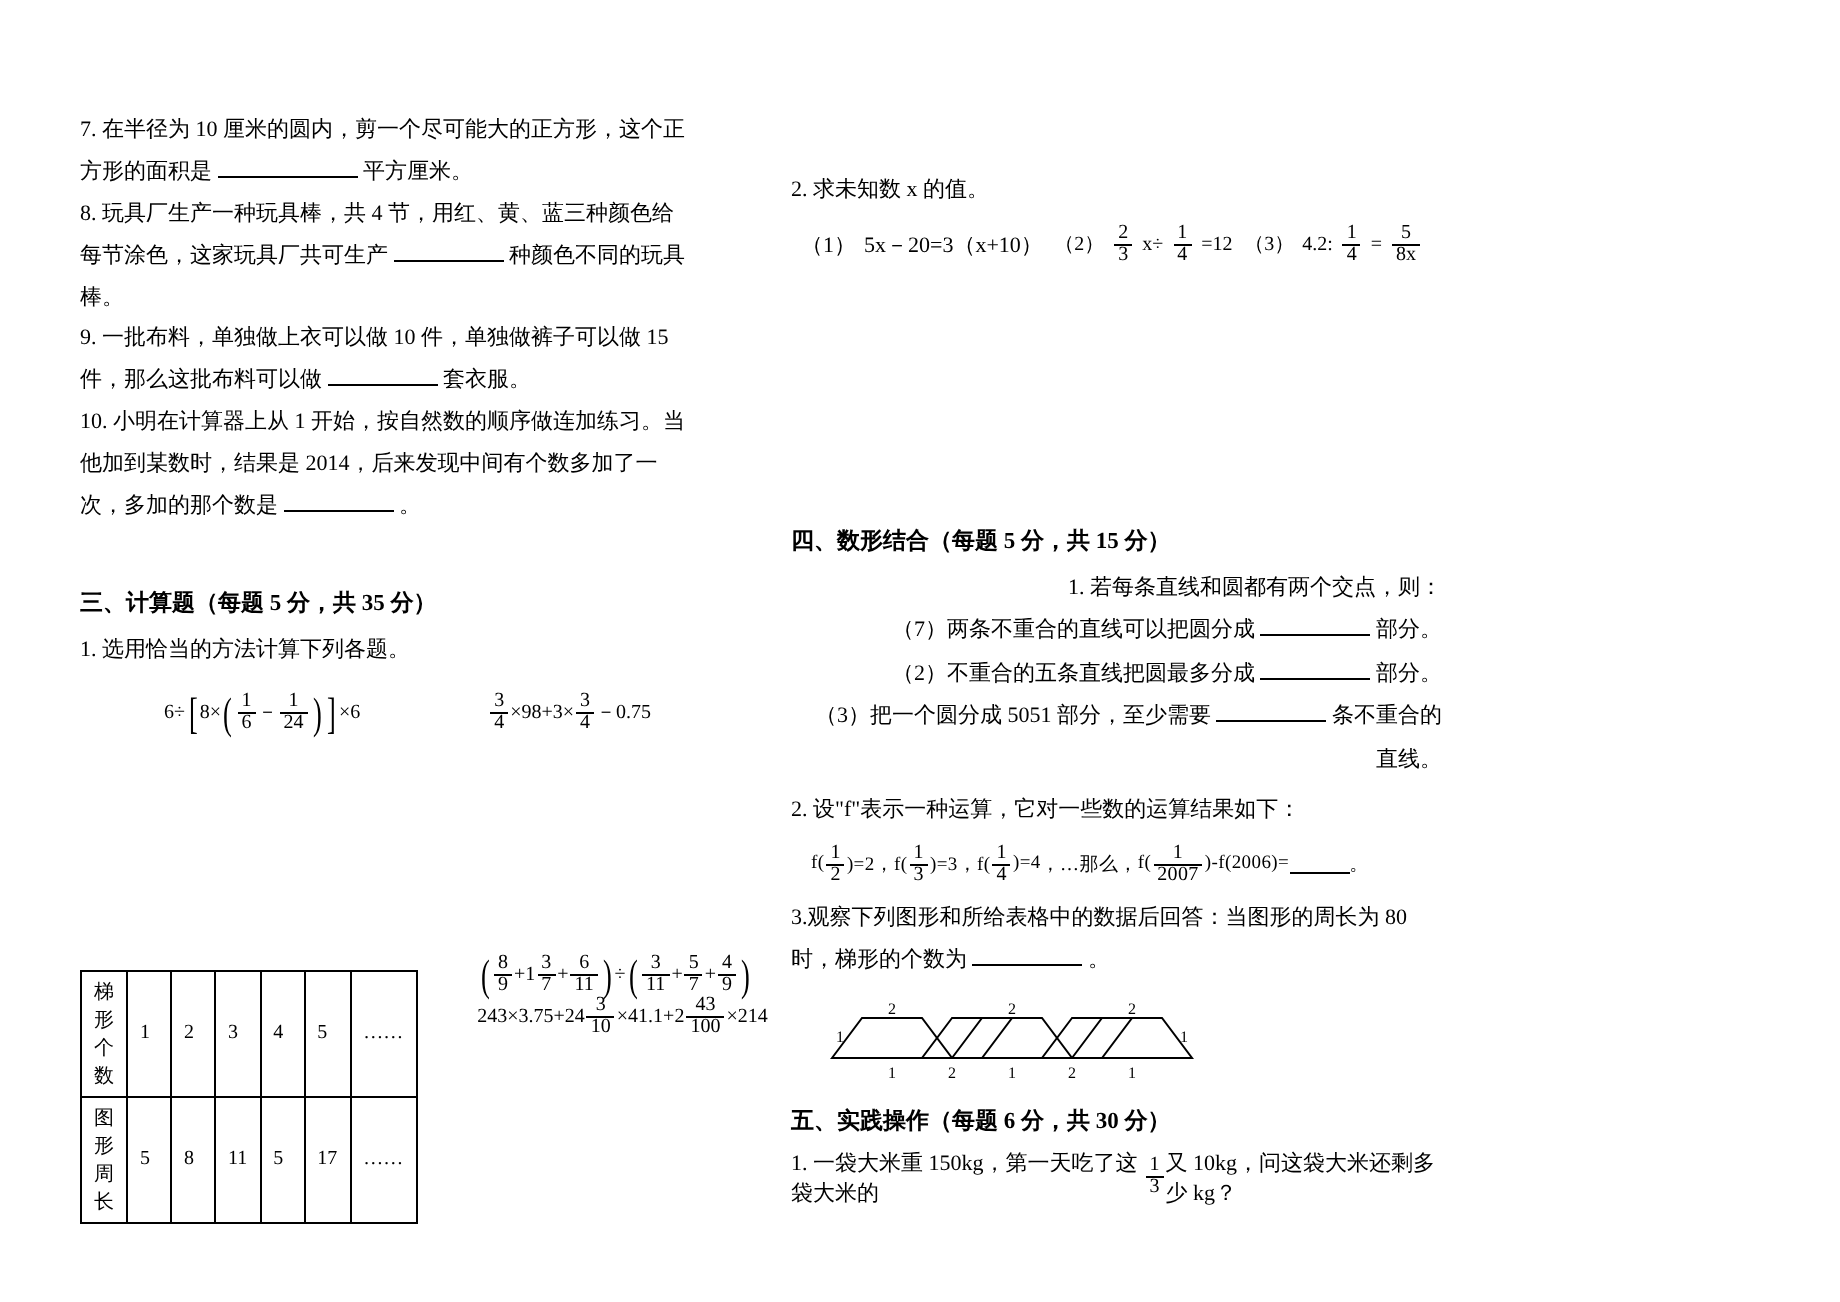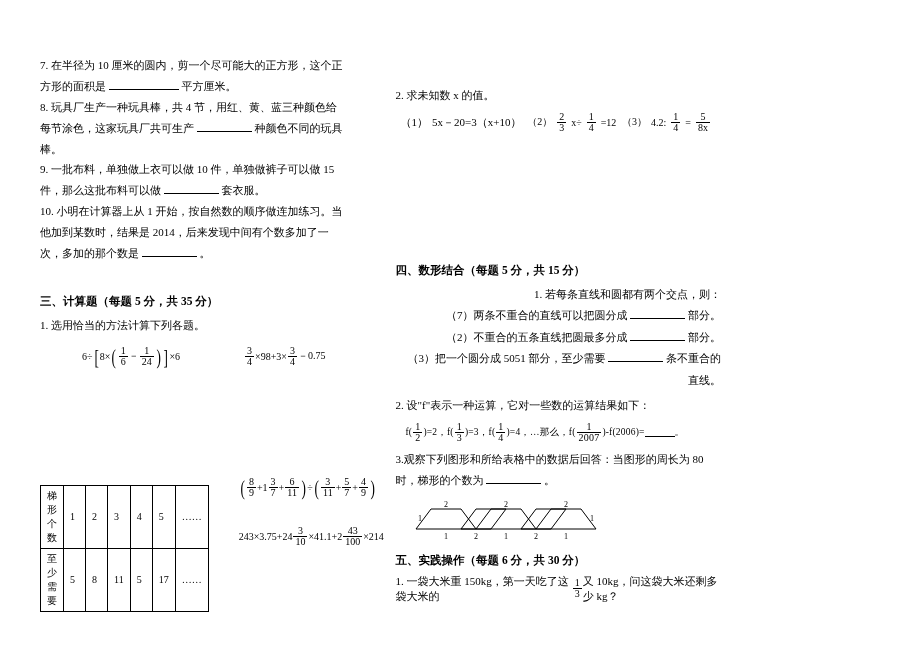--- a/index.html
+++ b/index.html
@@ -125,21 +125,21 @@
             <tr>
           <td>梯形个数</td>
           <td>1</td>
           <td>2</td>
           <td>3</td>
           <td>4</td>
           <td>5</td>
           <td>……</td>
         </tr>
         <tr>
-          <td>至少需要</td>
+          <td>图形周长</td>
           <td>5</td>
           <td>8</td>
           <td>11</td>
           <td>5</td>
           <td>17</td>
           <td>……</td>
         </tr>
       </tbody>
         </table>
 
@@ -158,21 +158,21 @@
               <span class="n">3</span>
               <span class="d">11</span>
             </span>+<span class="frac">
               <span class="n">5</span>
               <span class="d">7</span>
             </span>+<span class="frac">
               <span class="n">4</span>
               <span class="d">9</span>
             </span><span class="big-paren">)</span>
         </div>
-        <div class="math-line" style="margin-top:28px;justify-content:space-between;">
+        <div class="math-line" style="margin-top:0;justify-content:space-between;">
           243×3.75+24<span class="frac">
               <span class="n">3</span>
               <span class="d">10</span>
             </span>×41.1+2<span class="frac">
               <span class="n">43</span>
               <span class="d">100</span>
             </span>×214
         </div>
       </div>
     </div>

